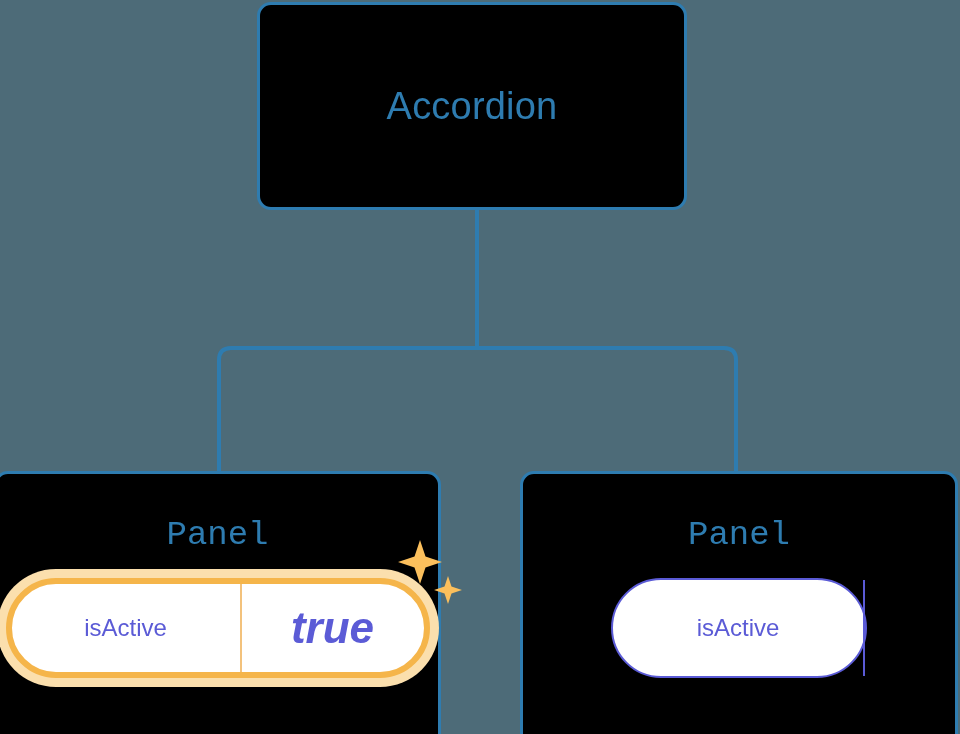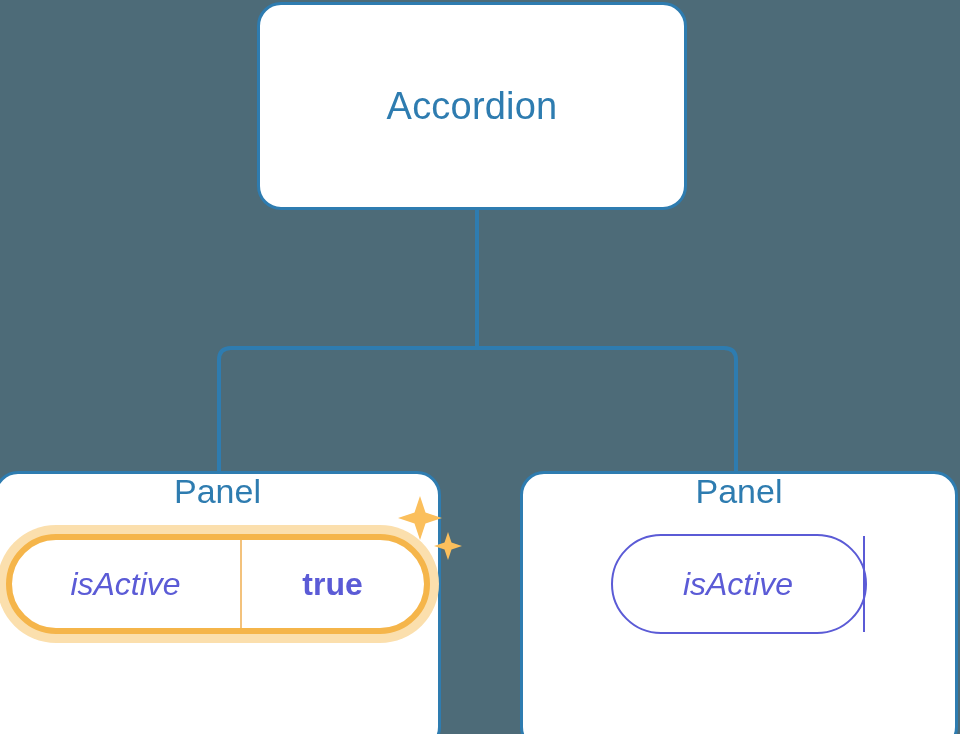--- a/index.html
+++ b/index.html
@@ -25,23 +25,23 @@
     left: 0;
     top: 0;
     width: 960px;
     height: 734px;
     pointer-events: none;
   }
 
   
   .node-card {
     position: absolute;
-    background: #ffffff;
+    background: #000000;
     border: 3px solid #2e7cb0;
-    border-radius: 24px;
+    border-radius: 14px;
     box-sizing: border-box;
   }
 
   #accordion-node {
     left: 257px;
     top: 2px;
     width: 430px;
     height: 208px;
     display: flex;
     align-items: center;
@@ -69,20 +69,22 @@
   }
   #panel-node-right {
     left: 520px;
     width: 438px;
   }
   .node-title-md {
     color: #2e7cb0;
     font-size: 34px;
     font-weight: 400;
     line-height: 1;
+    margin-top: 44px;
+    font-family: Liberation Mono, monospace;
   }
 
   
   .pill-wrap {
     position: relative;
     margin-top: 26px;
   }
 
   .pill {
     display: flex;
@@ -129,30 +131,30 @@
   .pill.plain .pill-key {
     min-width: 190px;
     border-right: 2px solid #5b5bd6;
   }
   .pill.plain .pill-val {
     min-width: 130px;
   }
 
   .pill-key {
     color: #5b5bd6;
-    font-size: 32px;
+    font-size: 24px;
+    font-weight: 400;
+    white-space: nowrap;
+  }
+  .pill-val {
+    color: #5b5bd6;
+    font-size: 44px;
     font-weight: 400;
     white-space: nowrap;
     font-style: italic;
-  }
-  .pill-val {
-    color: #5b5bd6;
-    font-size: 32px;
-    font-weight: 400;
-    white-space: nowrap;
   }
   .pill-val.bold {
     font-weight: 700;
   }
 
   
   .sparkles {
     position: absolute;
     right: -36px;
     top: -44px;

